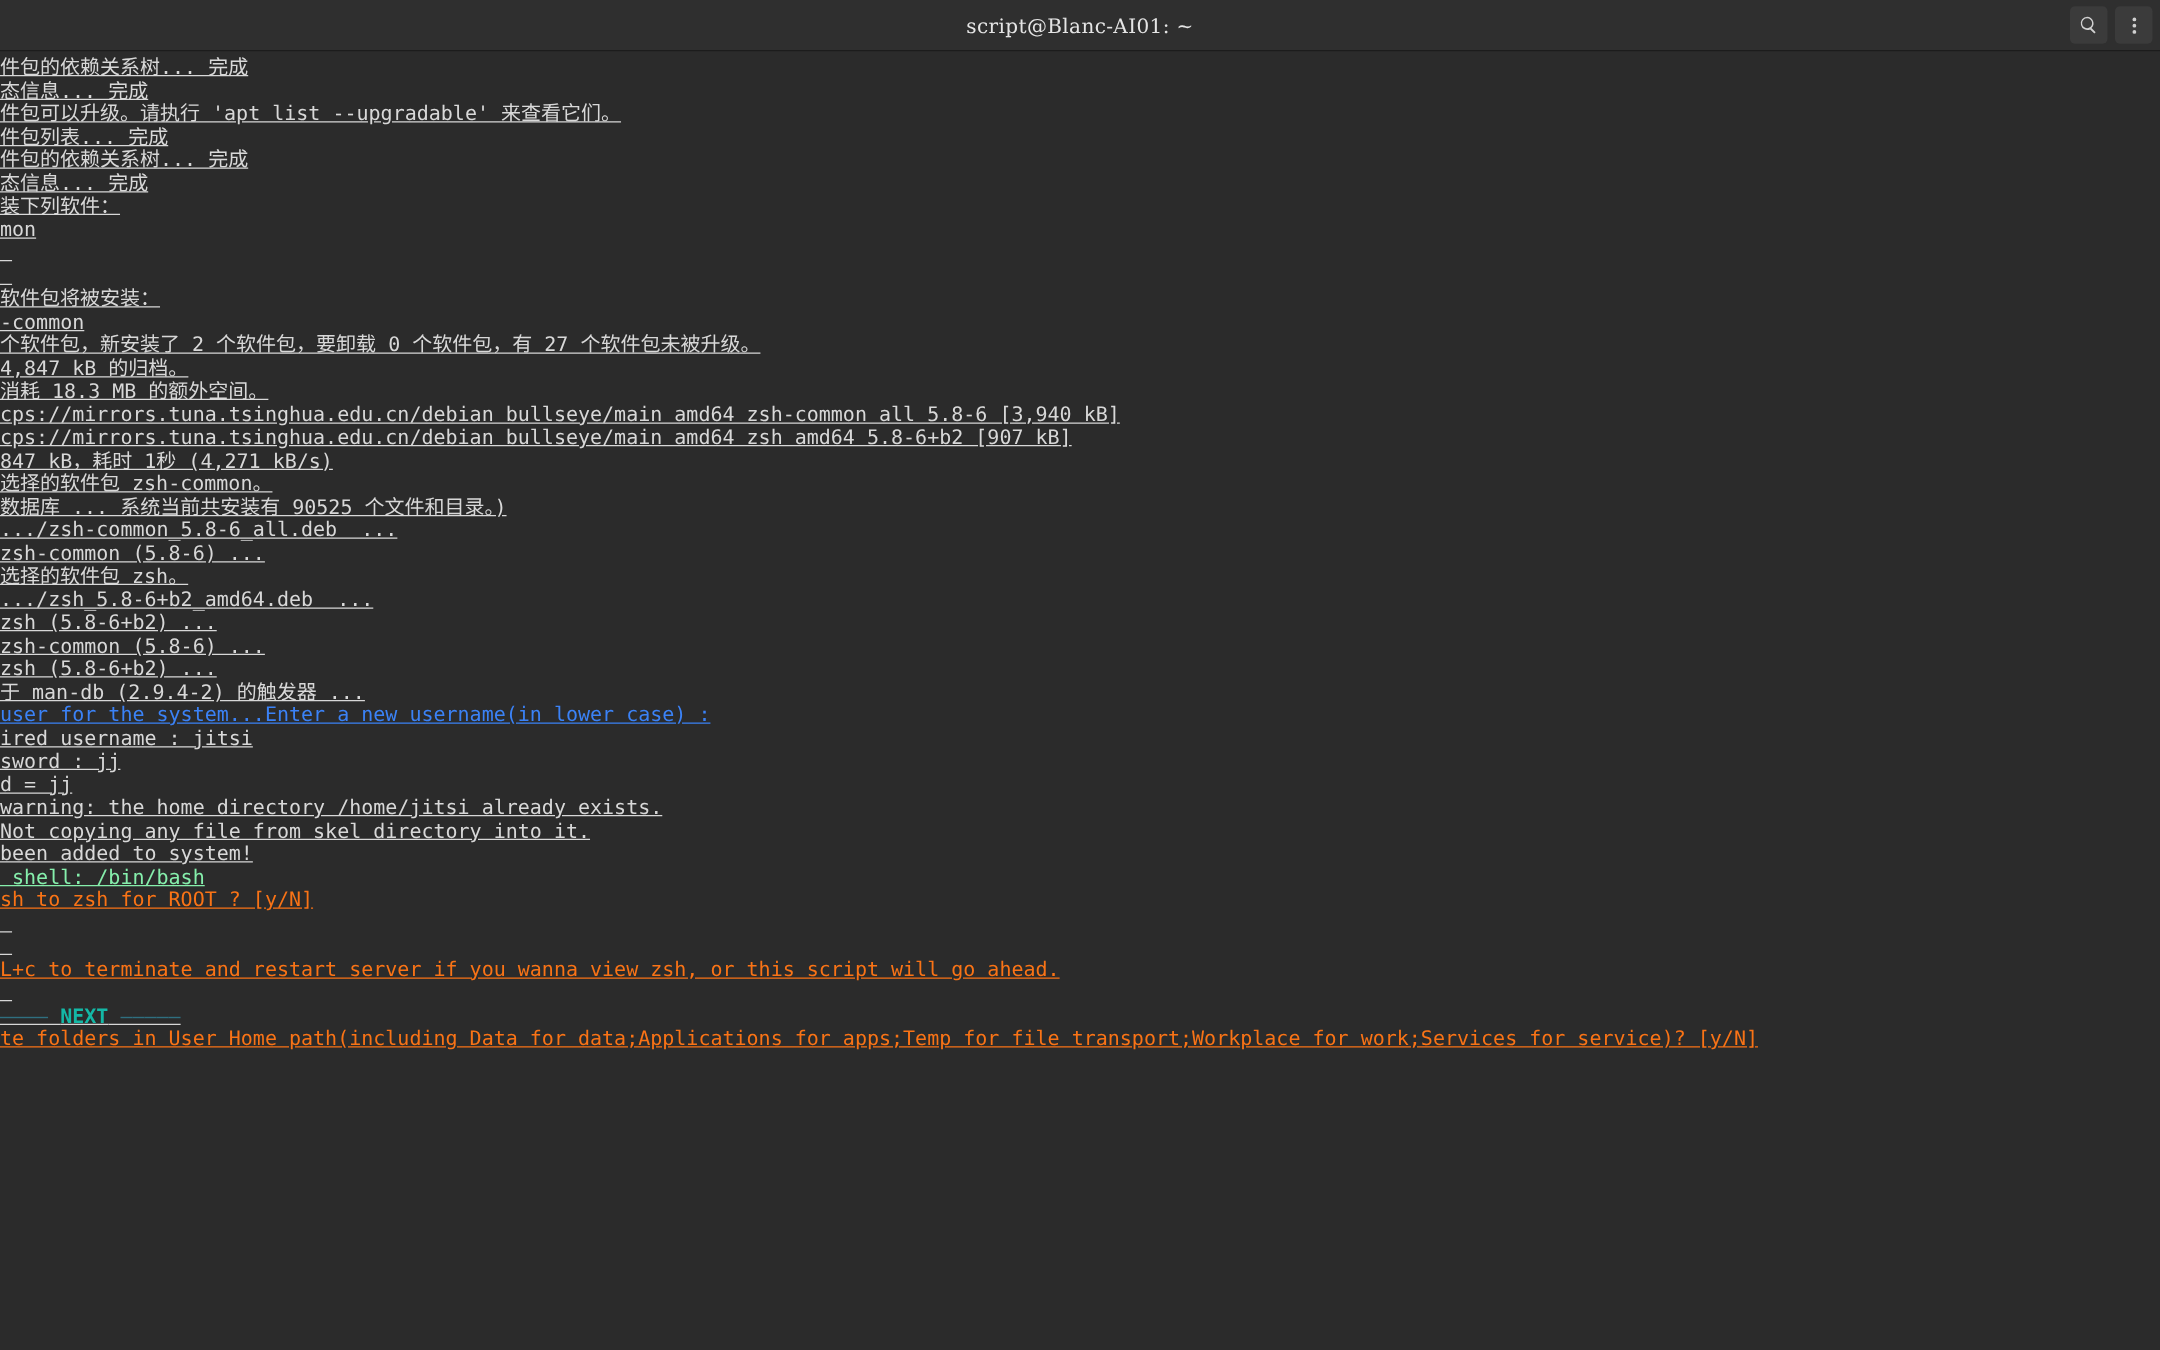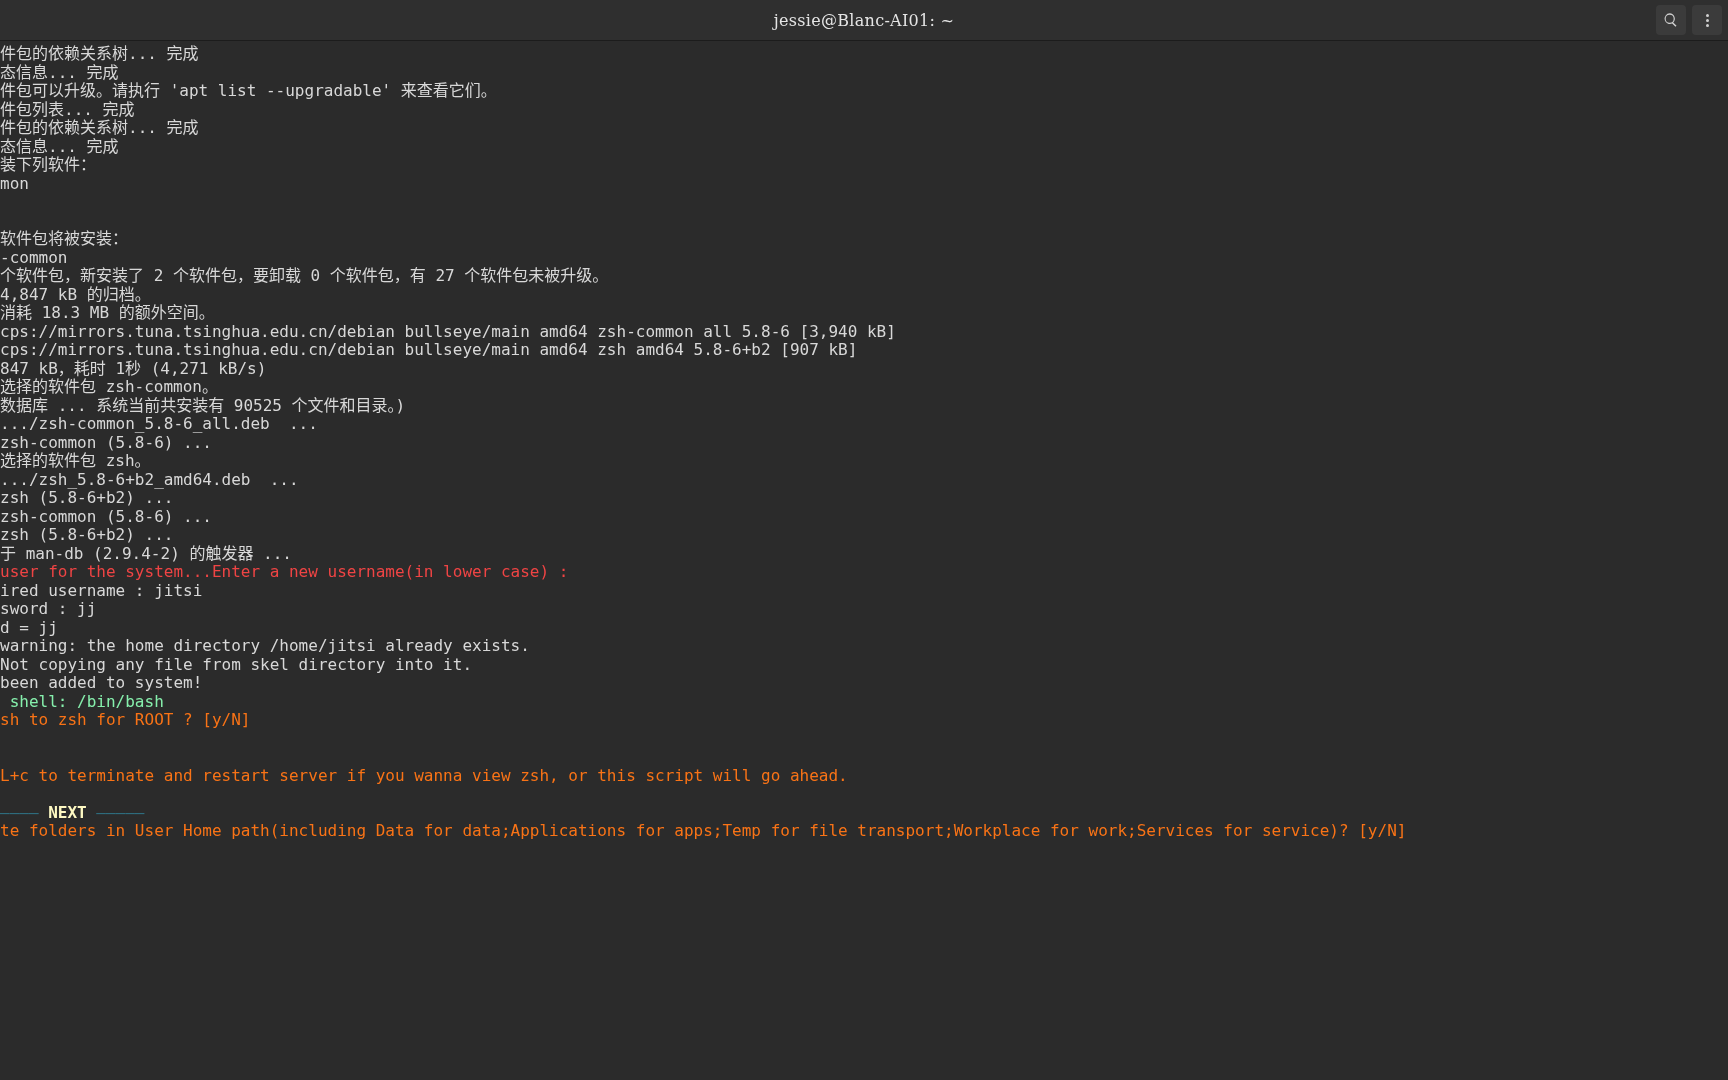--- a/index.html
+++ b/index.html
@@ -45,33 +45,33 @@
     display:flex;flex-direction:column;gap:2px;align-items:center;justify-content:center;
   }
   .kebab-dots span{width:3px;height:3px;background:#d0d0d0;border-radius:50%;}
   .terminal{
     padding:4px 0 0 0;
     white-space:pre;
     line-height:18.5px;
     font-size:16px;
     letter-spacing:0px;
   }
-  .term-line{display:block;white-space:pre;}
+  .term-line{display:block;white-space:pre;text-decoration:underline;}
   .c-default{color:#d8d8d8;}
-  .c-red{color:#ef4444;}
+  .c-red{color:#3b82f6;}
   .c-orange{color:#f97316;}
   .c-cyan{color:#86efac;}
   .c-dash{color:#2f6f80;}
-  .c-next{color:#fef9c3;font-weight:bold;}
+  .c-next{color:#14b8a6;font-weight:bold;}
 </style>
 </head>
 <body>
 
 <div class="titlebar">
-  <span class="titlebar-title">jessie@Blanc-AI01: ~</span>
+  <span class="titlebar-title">script@Blanc-AI01: ~</span>
   <div class="titlebar-controls">
     <div class="tb-btn">
       <svg viewBox="0 0 24 24">
           <path d="M10 2a8 8 0 015.29 13.71l5 5-1.58 1.58-5-5A8 8 0 1110 2zm0 2a6 6 0 100 12 6 6 0 000-12z"></path>
         </svg>
     </div>
     <div class="tb-btn">
       <div class="kebab-dots">
           <span></span>
           <span></span>

